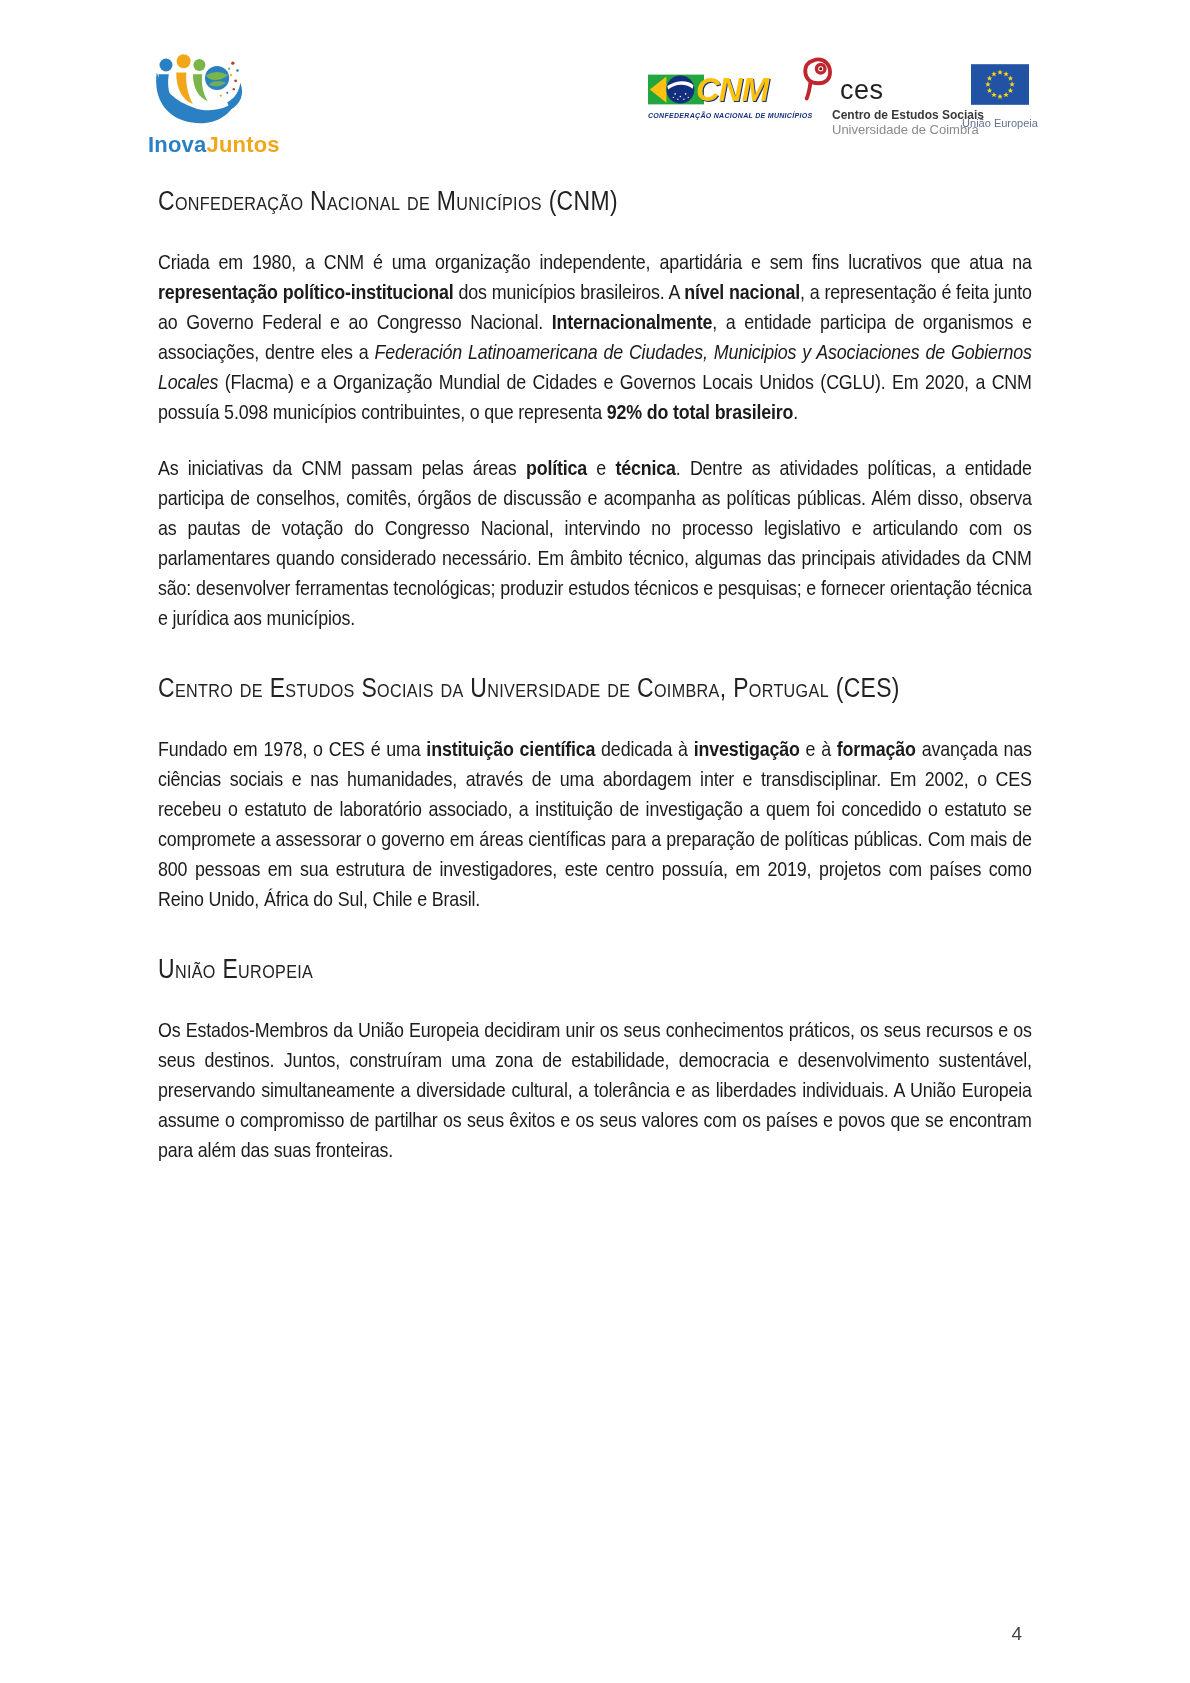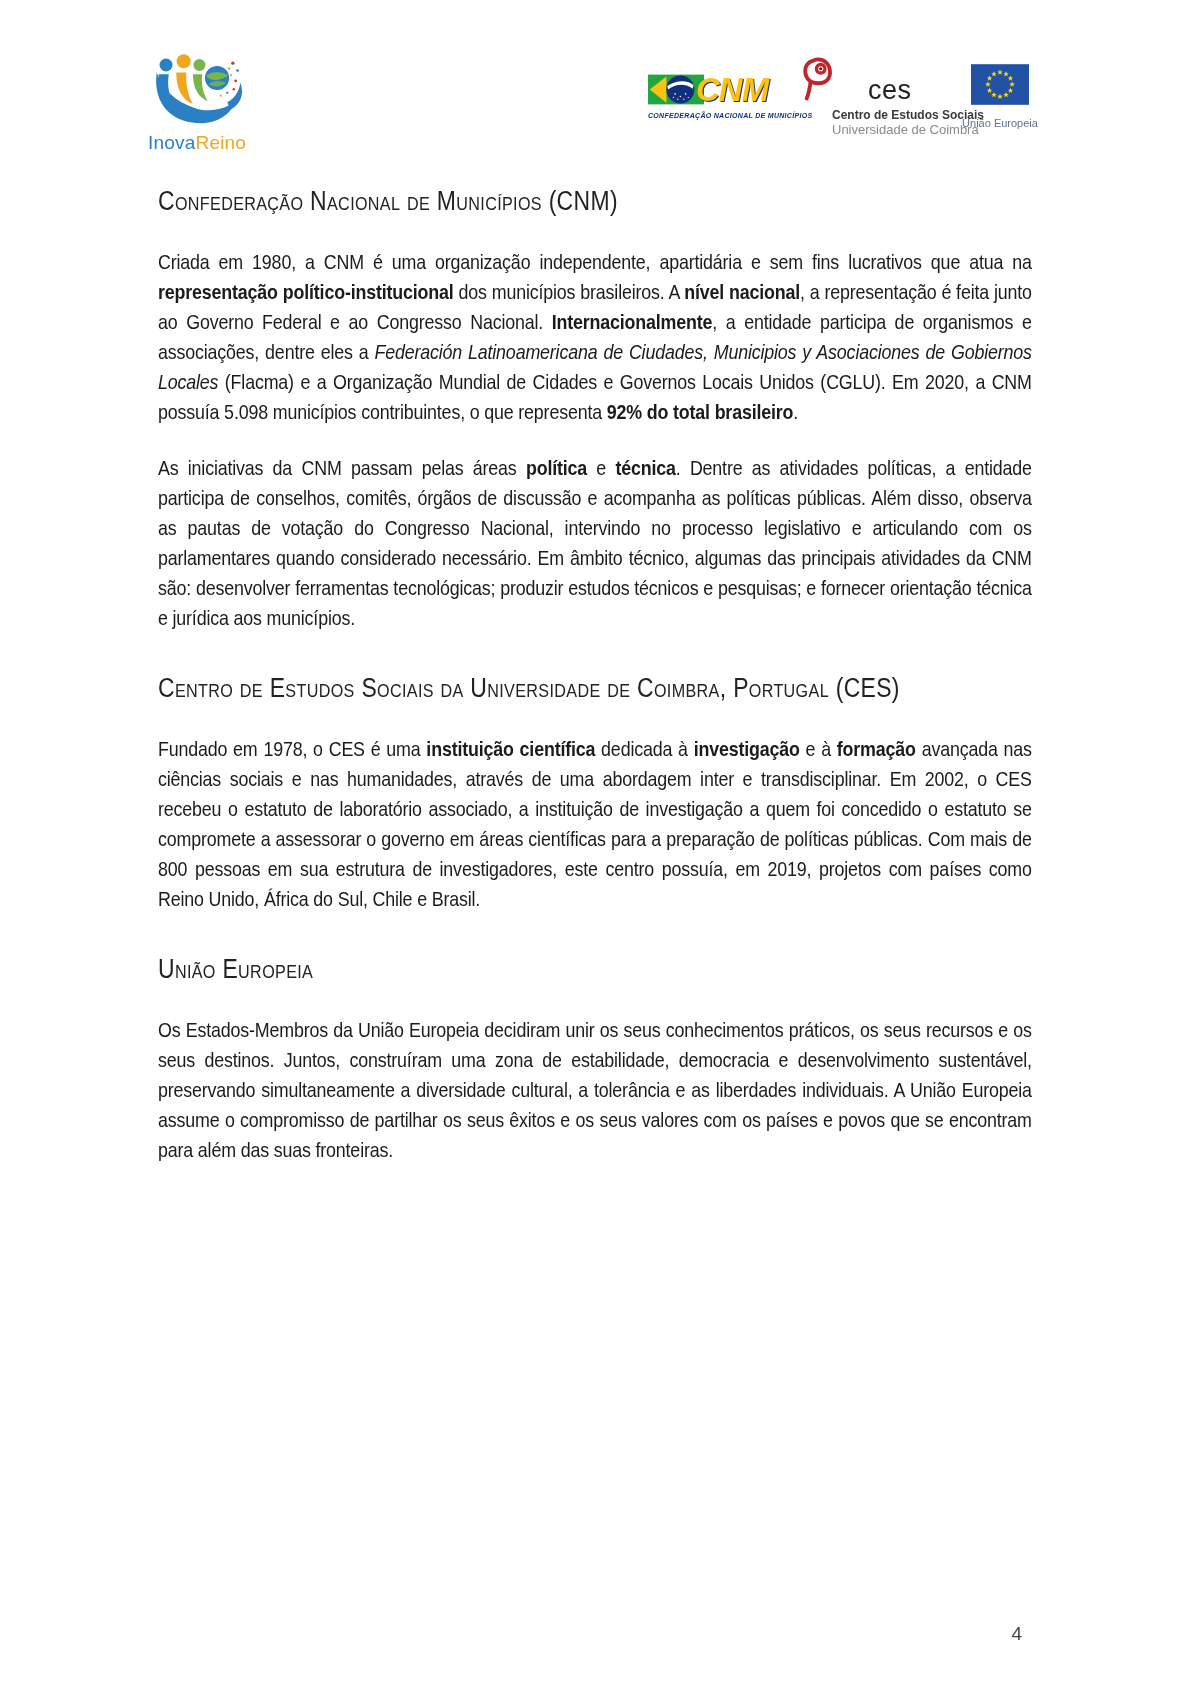--- a/index.html
+++ b/index.html
@@ -8,39 +8,39 @@
     width:1190px; height:1683px; position:relative; overflow:hidden;
     font-family:"Liberation Sans", sans-serif;
     color:var(--text_black, #1b1b1b);
   }
 
   
   .header { position:absolute; left:0; top:0; width:1190px; height:160px; }
   .logo { position:absolute; }
 
   .logo-inova { left:146px; top:52px; width:120px; text-align:left; }
-  .inova-word { font-size:19px; font-weight:normal; letter-spacing:0.2px; display:inline; }
+  .inova-word { font-size:22px; font-weight:bold; letter-spacing:0.2px; display:inline; }
   .inova-word.w1 { color:var(--inova_blue); }
   .inova-word.w2 { color:var(--inova_orange); }
   .inova-text { margin-top:-2px; padding-left:2px; }
 
   .logo-cnm { left:648px; top:70px; width:150px; }
   .cnm-top { display:flex; align-items:center; }
   .cnm-word {
     font-size:33px; font-weight:bold; font-style:italic; line-height:30px;
     color:var(--cnm_yellow); text-shadow:1px 1px 0 var(--cnm_blue);
     margin-left:-8px; letter-spacing:-1px;
   }
   .cnm-caption {
     margin-top:3px; font-size:7px; font-weight:bold; font-style:italic;
     color:var(--cnm_blue); letter-spacing:0.3px; white-space:nowrap;
   }
 
   .logo-ces { left:802px; top:56px; width:140px; }
-  .ces-top { display:flex; align-items:flex-end;gap:28px; }
+  .ces-top { display:flex; align-items:flex-end; }
   .ces-word { font-size:27px; color:#222; line-height:24px; margin-left:4px; letter-spacing:0.5px; }
   .ces-caption1 { margin:6px 0 0 30px; font-size:12px; font-weight:bold; color:#3a3a3a; white-space:nowrap; }
   .ces-caption2 { margin-left:30px; font-size:13px; color:#8a8a8a; white-space:nowrap; }
 
   .logo-eu { left:948px; top:64px; width:104px; text-align:center; }
   .eu-caption { margin-top:8px; font-size:11px; color:#5f7292; white-space:nowrap; }
 
   
   .content {
     position:absolute; left:158px; top:160px; width:1028px;
@@ -83,21 +83,21 @@
       <path d="M66,35 Q76,40 85,33 Q78,30 70,32 Z" style="fill:var(--inova_green)" opacity="0.85"></path>
       <circle cx="92" cy="12" r="1.8" fill="#c0392b"></circle>
       <circle cx="97" cy="20" r="1.4" style="fill:var(--inova_blue)"></circle>
       <circle cx="90" cy="25" r="1.2" style="fill:var(--inova_orange)"></circle>
       <circle cx="95" cy="31" r="1.5" fill="#c0392b"></circle>
       <circle cx="88" cy="18" r="1.2" style="fill:var(--inova_green)"></circle>
       <circle cx="93" cy="40" r="1.3" fill="#c0392b"></circle>
       <circle cx="86" cy="44" r="1.2" style="fill:var(--inova_blue)"></circle>
       <circle cx="79" cy="47" r="1.2" style="fill:var(--inova_orange)"></circle>
     </svg>
-    <div class="inova-text"><span class="inova-word w1">Inova</span><span class="inova-word w2">Reino</span></div>
+    <div class="inova-text"><span class="inova-word w1">Inova</span><span class="inova-word w2">Juntos</span></div>
   </div>
 
   <div class="logo logo-cnm">
     <div class="cnm-top">
       <svg viewBox="0 0 64 44" width="56" height="39">
         <rect x="0" y="5" width="64" height="34" style="fill:var(--cnm_green)"></rect>
         <polygon points="2,22 21,7 21,37" style="fill:var(--cnm_yellow)"></polygon>
         <circle cx="37" cy="22" r="16" style="fill:var(--cnm_blue)"></circle>
         <path d="M22,18 C32,11 46,11 52,17 L51,21 C44,15 31,15 23,22 Z" fill="#ffffff"></path>
         <circle cx="31" cy="27" r="0.9" fill="#ffffff"></circle>

